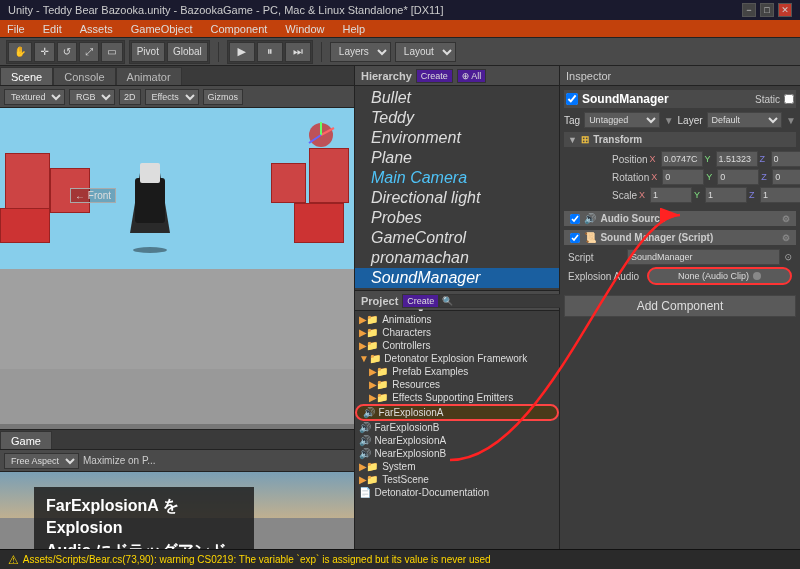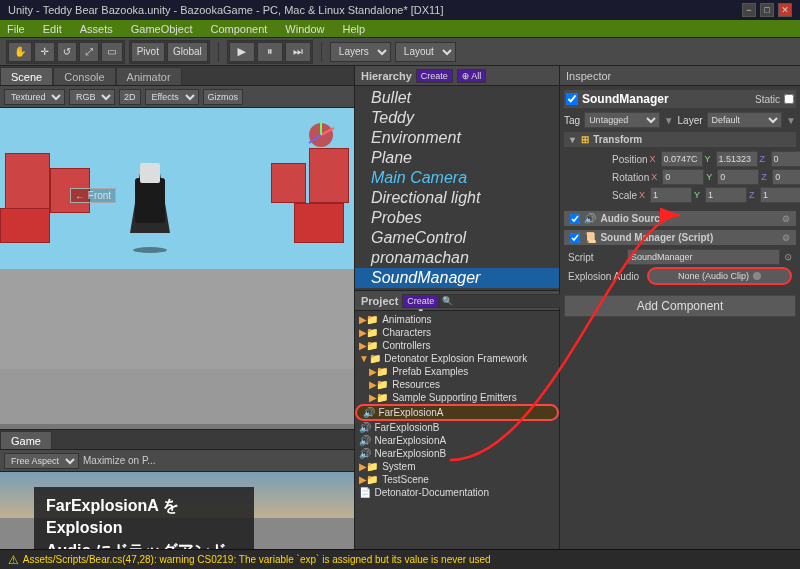--- a/index.html
+++ b/index.html
@@ -15,21 +15,21 @@
       padding: 0 8px;
       color: #ccc;
       font-size: 11px;
     }
     .title-bar-buttons { display: flex; gap: 4px; }
     .title-btn { width: 14px; height: 14px; border: 1px solid #555; background: #444; cursor: pointer; display: flex; align-items: center; justify-content: center; font-size: 9px; color: #ccc; }
     .title-btn.close { background: #c0392b; }
 
     
     .menu-bar {
-      background: #4d7c0f;
+      background: #c2410c;
       height: 18px;
       display: flex;
       align-items: center;
       padding: 0 4px;
       gap: 12px;
       border-bottom: 1px solid #222;
       font-size: 11px;
       color: #ddd;
     }
     .menu-item { cursor: pointer; padding: 0 3px; }
@@ -606,21 +606,21 @@
         <div class="project-item" style="padding-left:14px;">
           <span class="folder-icon">▶📁</span>
           <span>Prefab Examples</span>
         </div>
         <div class="project-item" style="padding-left:14px;">
           <span class="folder-icon">▶📁</span>
           <span>Resources</span>
         </div>
         <div class="project-item" style="padding-left:14px;">
           <span class="folder-icon">▶📁</span>
-          <span>Sample Supporting Emitters</span>
+          <span>Effects Supporting Emitters</span>
         </div>
         <div class="project-item project-item-circled" style="border:2px solid #ff4444; border-radius:10px; background:#4a3a1a; padding:1px 6px;">
           <span class="audio-icon">🔊</span>
           <span>FarExplosionA</span>
         </div>
         <div class="project-item">
           <span class="audio-icon">🔊</span>
           <span>FarExplosionB</span>
         </div>
         <div class="project-item">
@@ -767,21 +767,21 @@
         </div>
       </div>
 
       <div class="add-component-btn">Add Component</div>
     </div>
   </div>
 </div>
 
 <div class="status-bar">
   <span class="status-icon">⚠</span>
-  <span>Assets/Scripts/Bear.cs(47,28): warning CS0219: The variable `exp` is assigned but its value is never used</span>
+  <span>Assets/Scripts/Bear.cs(73,90): warning CS0219: The variable `exp` is assigned but its value is never used</span>
 </div>
 
 <svg style="position:fixed; top:0; left:0; width:800px; height:569px; pointer-events:none; z-index:100;">
 
   <defs>
     <marker id="arrowhead" markerWidth="8" markerHeight="6" refX="8" refY="3" orient="auto">
       <polygon points="0 0, 8 3, 0 6" fill="#ff2222"></polygon>
     </marker>
   </defs>
   <path d="M 450 460 C 550 460, 620 215, 680 215" stroke="#ff2222" stroke-width="2.5" fill="none" marker-end="url(#arrowhead)"></path>

